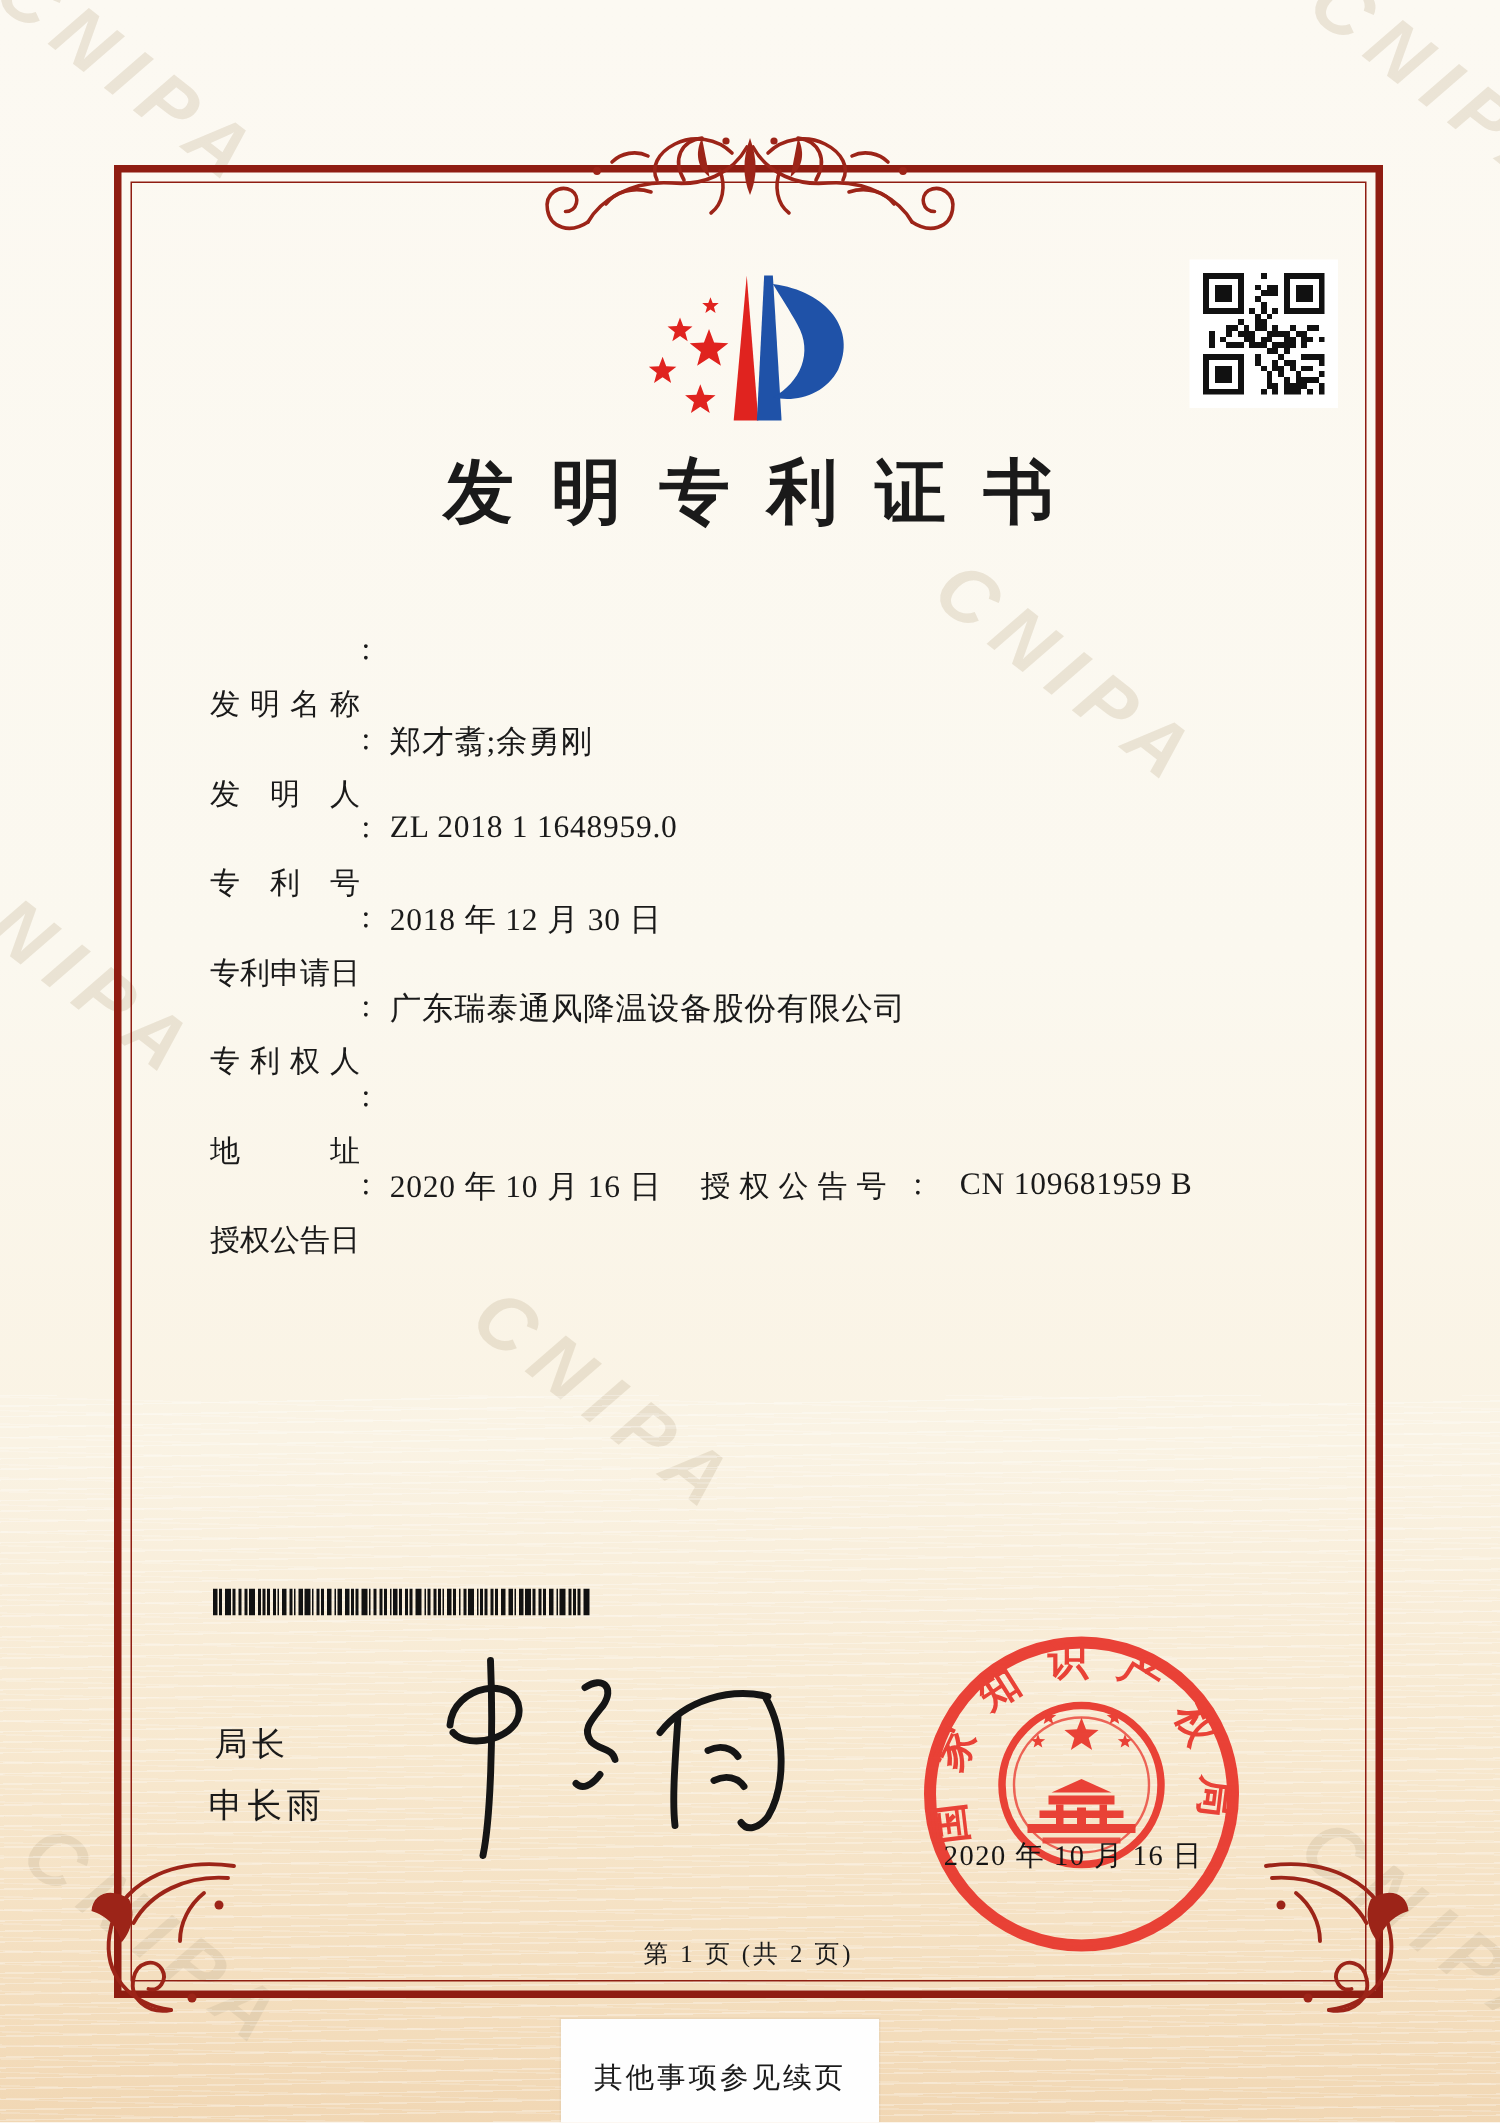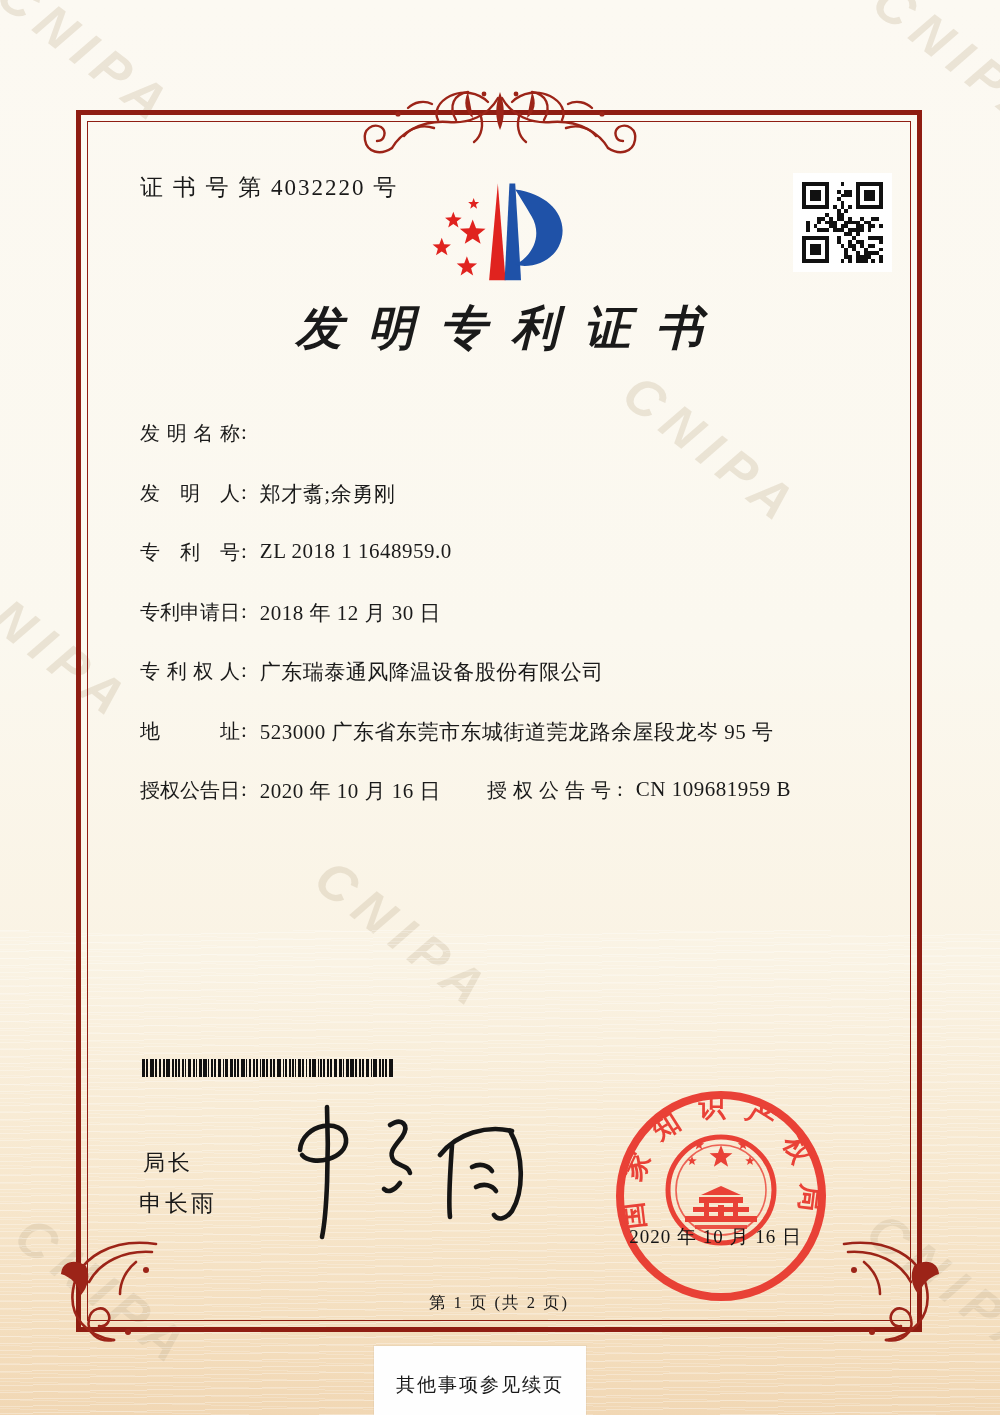--- a/index.html
+++ b/index.html
@@ -13,28 +13,28 @@
   .wm{position:absolute;font-family:"Liberation Sans","DejaVu Sans",sans-serif;font-style:italic;font-weight:700;
     font-size:52px;letter-spacing:10px;color:rgba(196,180,148,.30);transform:rotate(38deg);white-space:nowrap;pointer-events:none;}
   .frame{position:absolute;left:76px;top:110px;width:846px;height:1222px;border:5px solid #8f1d12;box-sizing:border-box;}
   .frame-in{position:absolute;left:6px;top:6px;right:6px;bottom:6px;border:1.5px solid #8f1d12;}
   .orn{position:absolute;}
   .cert-no{position:absolute;left:140px;top:172px;font-size:23px;letter-spacing:2px;}
   .logo{position:absolute;left:430px;top:172px;}
   .qr{position:absolute;left:793px;top:173px;width:99px;height:99px;background:#fff;}
   .qr svg{position:absolute;left:9px;top:9px;}
   .title{position:absolute;left:76px;top:297px;width:846px;text-align:center;font-size:47px;font-weight:700;
-    letter-spacing:25px;text-indent:25px;font-style:italic;}
+    letter-spacing:25px;text-indent:25px;}
   .fields{position:absolute;left:140px;top:420px;width:740px;}
   .frow{display:flex;align-items:flex-start;height:22px;margin-bottom:37.5px;font-size:21px;white-space:nowrap;}
-  .flabel{display:inline-block;width:100px;text-align:justify;text-align-last:justify;font-size:20px;}
+  .flabel{display:inline-block;width:100px;text-align:justify;text-align-last:justify;font-size:20px;margin-top:36px;}
   .fcolon{margin-left:1px;}
   .fvalue{margin-left:13px;letter-spacing:.5px;}
   .frow.last{position:relative;}
-  .pair2{position:absolute;left:347px;top:0;display:flex;}
+  .pair2{position:absolute;left:327px;top:0;display:flex;gap:12px;}
   .body-text{position:absolute;left:128px;top:828px;width:750px;}
   .body-text p{margin:0;text-indent:2em;font-size:20.5px;line-height:33.5px;text-align:justify;}
   .barcode{position:absolute;left:142px;top:1059px;}
   .signoff-title{position:absolute;left:143px;top:1148px;font-size:22px;letter-spacing:3px;}
   .signoff-name{position:absolute;left:139px;top:1188px;font-size:23px;letter-spacing:3px;}
   .signature{position:absolute;left:272px;top:1095px;}
   .seal{position:absolute;left:607px;top:1085px;opacity:.93;}
   .seal-date{position:absolute;left:608px;top:1224px;width:215px;text-align:center;font-size:19px;
     letter-spacing:1px;color:#151515;z-index:5;}
   .page-ind{position:absolute;left:76px;top:1292px;width:846px;text-align:center;font-size:16.5px;letter-spacing:2px;}
@@ -95,21 +95,20 @@
       <path d="M100,8 C58,2 22,20 17,54 C13,80 30,100 58,104"></path>
       <path d="M58,104 C42,107 30,96 33,83 C35,72 47,69 52,77 C56,84 50,92 43,90"></path>
       <path d="M96,16 C68,14 44,26 33,46"></path>
       <path d="M30,30 C18,22 6,26 5,38 C15,41 23,49 25,59 C33,50 34,38 30,30 Z" fill="#9c2418" stroke="none"></path>
       <path d="M80,26 C70,34 64,46 64,58"></path>
       <circle cx="90" cy="34" r="3" fill="#9c2418" stroke="none"></circle>
       <circle cx="72" cy="96" r="3" fill="#9c2418" stroke="none"></circle>
     </g>
   </svg>
 
-  <div class="cert-no">证 书 号 第 4032220 号</div>
 
   <svg class="logo" width="155" height="118" viewBox="0 0 160 122">
     <g id="logo-stars">
         <path d="M45.0,27.0L46.5,31.0L50.7,31.1L47.4,33.8L48.5,37.9L45.0,35.5L41.5,37.9L42.6,33.8L39.3,31.1L43.5,31.0Z" fill="#e0231f"></path>
         <path d="M24.0,41.0L26.2,46.9L32.6,47.2L27.6,51.2L29.3,57.3L24.0,53.8L18.7,57.3L20.4,51.2L15.4,47.2L21.8,46.9Z" fill="#e0231f"></path>
         <path d="M44.0,49.0L47.5,58.2L57.3,58.7L49.6,64.8L52.2,74.3L44.0,68.9L35.8,74.3L38.4,64.8L30.7,58.7L40.5,58.2Z" fill="#e0231f"></path>
         <path d="M12.0,68.0L14.5,74.6L21.5,74.9L16.0,79.3L17.9,86.1L12.0,82.2L6.1,86.1L8.0,79.3L2.5,74.9L9.5,74.6Z" fill="#e0231f"></path>
         <path d="M38.0,87.0L40.7,94.3L48.5,94.6L42.4,99.4L44.5,106.9L38.0,102.6L31.5,106.9L33.6,99.4L27.5,94.6L35.3,94.3Z" fill="#e0231f"></path>
       </g>
     <polygon points="70,12 61,112 78,112" fill="#e0231f"></polygon>
@@ -348,21 +347,20 @@
       <span class="fvalue">2018 年 12 月 30 日</span>
     </div>
     <div class="frow">
       <span class="flabel">专利权人</span>
         <span class="fcolon">:</span>
       <span class="fvalue">广东瑞泰通风降温设备股份有限公司</span>
     </div>
     <div class="frow">
       <span class="flabel">地址</span>
         <span class="fcolon">:</span>
-      <span class="fvalue">523000 广东省东莞市东城街道莞龙路余屋段龙岑 95 号</span>
     </div>
     <div class="frow last">
       <span class="flabel">授权公告日</span>
         <span class="fcolon">:</span>
       <span class="fvalue">2020 年 10 月 16 日</span>
       <span class="pair2">
         <span style="letter-spacing:6px;font-size:20px;">授权公告号</span>
           <span>:</span>
         <span class="fvalue">CN 109681959 B</span>
       </span>

